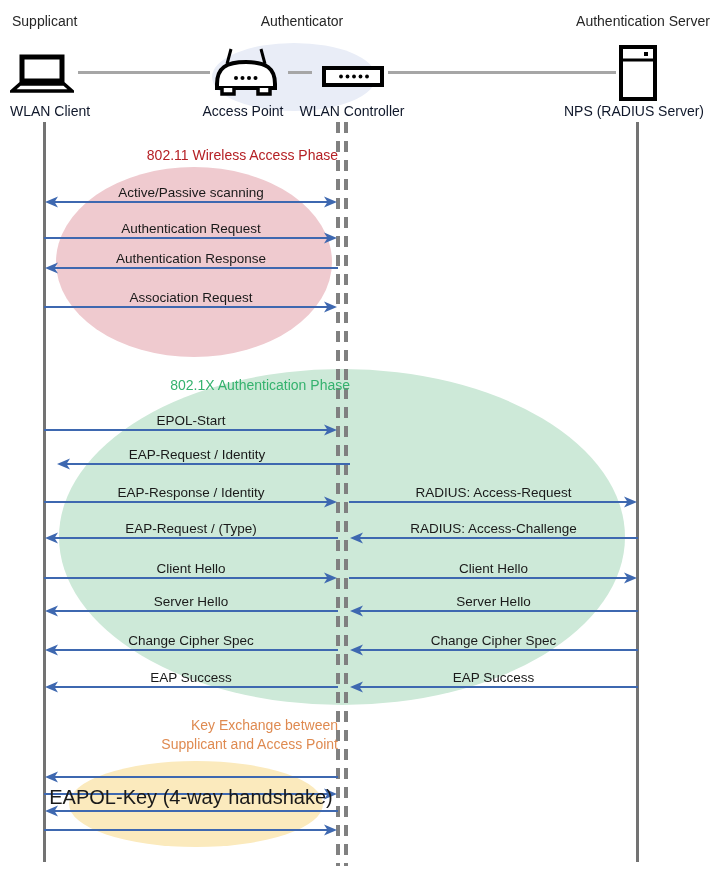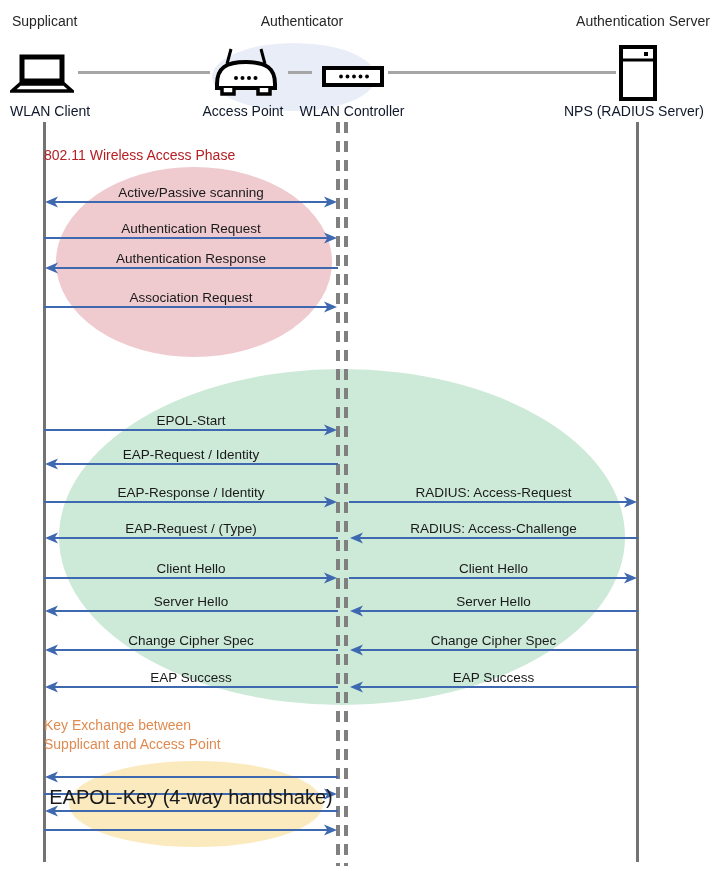--- a/index.html
+++ b/index.html
@@ -6,21 +6,21 @@
   .canvas{position:relative;width:713px;height:875px;background:#fff;overflow:hidden;
           font-family:"Liberation Sans", sans-serif;color:#1a1a1a;}
   .role{position:absolute;top:13px;font-size:14px;color:#262626;white-space:nowrap;}
   .dev-label{position:absolute;top:103px;font-size:14px;color:#0f172a;white-space:nowrap;text-align:center;}
   .ellipse{position:absolute;border-radius:50%;z-index:0;}
   .connector{position:absolute;height:3px;background:#a6a6a6;top:71px;z-index:1;}
   .lifeline{position:absolute;top:122px;height:740px;width:3px;background:#737373;z-index:2;}
   .dashline{position:absolute;top:122px;height:744px;width:4px;z-index:2;
             background:repeating-linear-gradient(to bottom,#808080 0 11px,transparent 11px 19px);}
   .icon{position:absolute;z-index:1;}
-  .phase-title{position:absolute;z-index:3;font-size:14px;text-align:left;line-height:19px;white-space:nowrap;}
+  .phase-title{position:absolute;z-index:3;font-size:14px;text-align:right;line-height:19px;white-space:nowrap;}
   .msg{position:absolute;height:14px;color:#3e68b0;z-index:3;}
   .msg svg{display:block;}
   .left-span{left:44px;width:294px;}
   .right-span{left:349px;width:289px;}
   .msg-label{position:absolute;left:0;right:0;bottom:9px;text-align:center;
              font-size:13.5px;color:#1a1a1a;white-space:nowrap;}
   .msg-label.big{font-size:20px;}
 </style>
 </head>
 <body>
@@ -82,20 +82,21 @@
   <div class="dev-label" style="left:183px;width:120px;">Access Point</div>
   <div class="dev-label" style="left:292px;width:120px;">WLAN Controller</div>
   <div class="dev-label" style="left:554px;width:160px;">NPS (RADIUS Server)</div>
 
   <div class="lifeline" style="left:43px;"></div>
   <div class="dashline" style="left:336px;"></div>
   <div class="dashline" style="left:344px;"></div>
   <div class="lifeline" style="left:636px;"></div>
 
   <div class="phase-title" style="left: 44px; top: 146px; width: 294px; color: rgb(181, 32, 37);">802.11 Wireless Access Phase</div>
+  <div class="phase-title" style="left: 44px; top: 376px; width: 306px; color: rgb(53, 178, 110);">802.1X Authentication Phase</div>
   <div class="phase-title" style="left: 44px; top: 716px; width: 294px; color: rgb(223, 138, 80);">
     <div>Key Exchange between</div>
     <div>Supplicant and Access Point</div>
   </div>
 
   <div class="msg left-span" style="top:195px;">
     <span class="msg-label">Active/Passive scanning</span>
   <svg width="294" height="14">
         <line x1="9" y1="7" x2="285" y2="7" stroke="currentColor" stroke-width="2"></line>
         <path d="M293 7 L280 1.5 L283.5 7 L280 12.5 Z" fill="currentColor"></path>
@@ -123,21 +124,21 @@
         <path d="M293 7 L280 1.5 L283.5 7 L280 12.5 Z" fill="currentColor"></path>
       </svg>
     </div>
   <div class="msg left-span" style="top:423px;">
     <span class="msg-label">EPOL-Start</span>
   <svg width="294" height="14">
         <line x1="0" y1="7" x2="285" y2="7" stroke="currentColor" stroke-width="2"></line>
         <path d="M293 7 L280 1.5 L283.5 7 L280 12.5 Z" fill="currentColor"></path>
       </svg>
     </div>
-  <div class="msg left-span" style="top:457px;">
+  <div class="msg left-span" style="top:457px;padding-left:12px;">
     <span class="msg-label">EAP-Request / Identity</span>
   <svg width="294" height="14">
         <line x1="9" y1="7" x2="294" y2="7" stroke="currentColor" stroke-width="2"></line>
         <path d="M1 7 L14 1.5 L10.5 7 L14 12.5 Z" fill="currentColor"></path>
       </svg>
     </div>
   <div class="msg left-span" style="top:495px;">
     <span class="msg-label">EAP-Response / Identity</span>
   <svg width="294" height="14">
         <line x1="0" y1="7" x2="285" y2="7" stroke="currentColor" stroke-width="2"></line>

